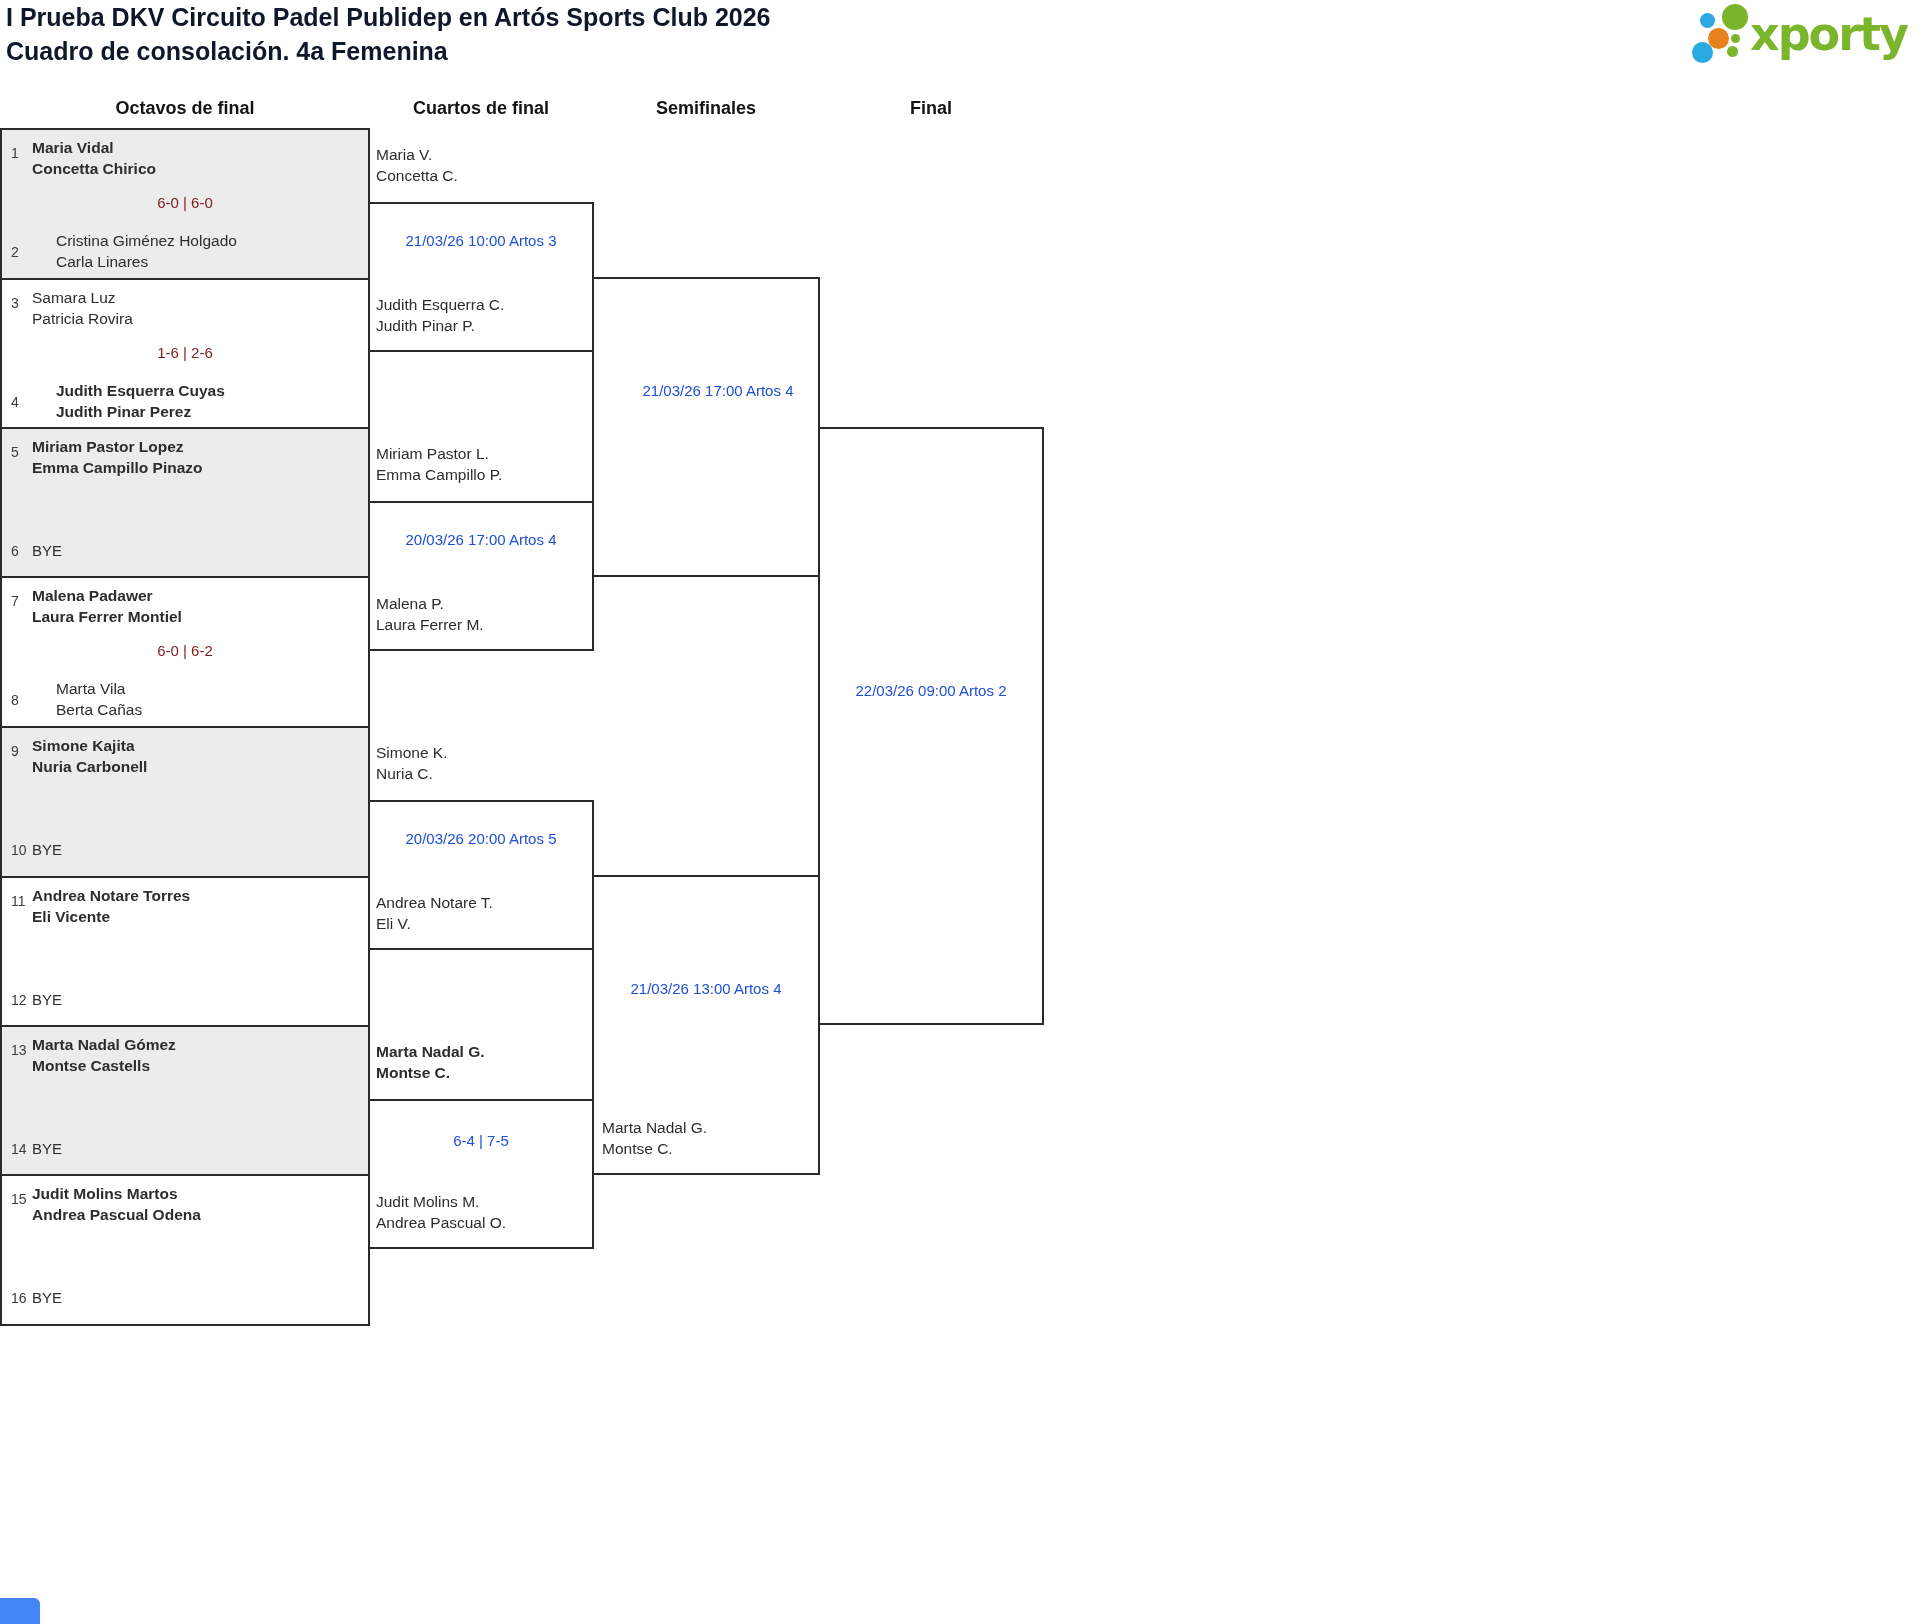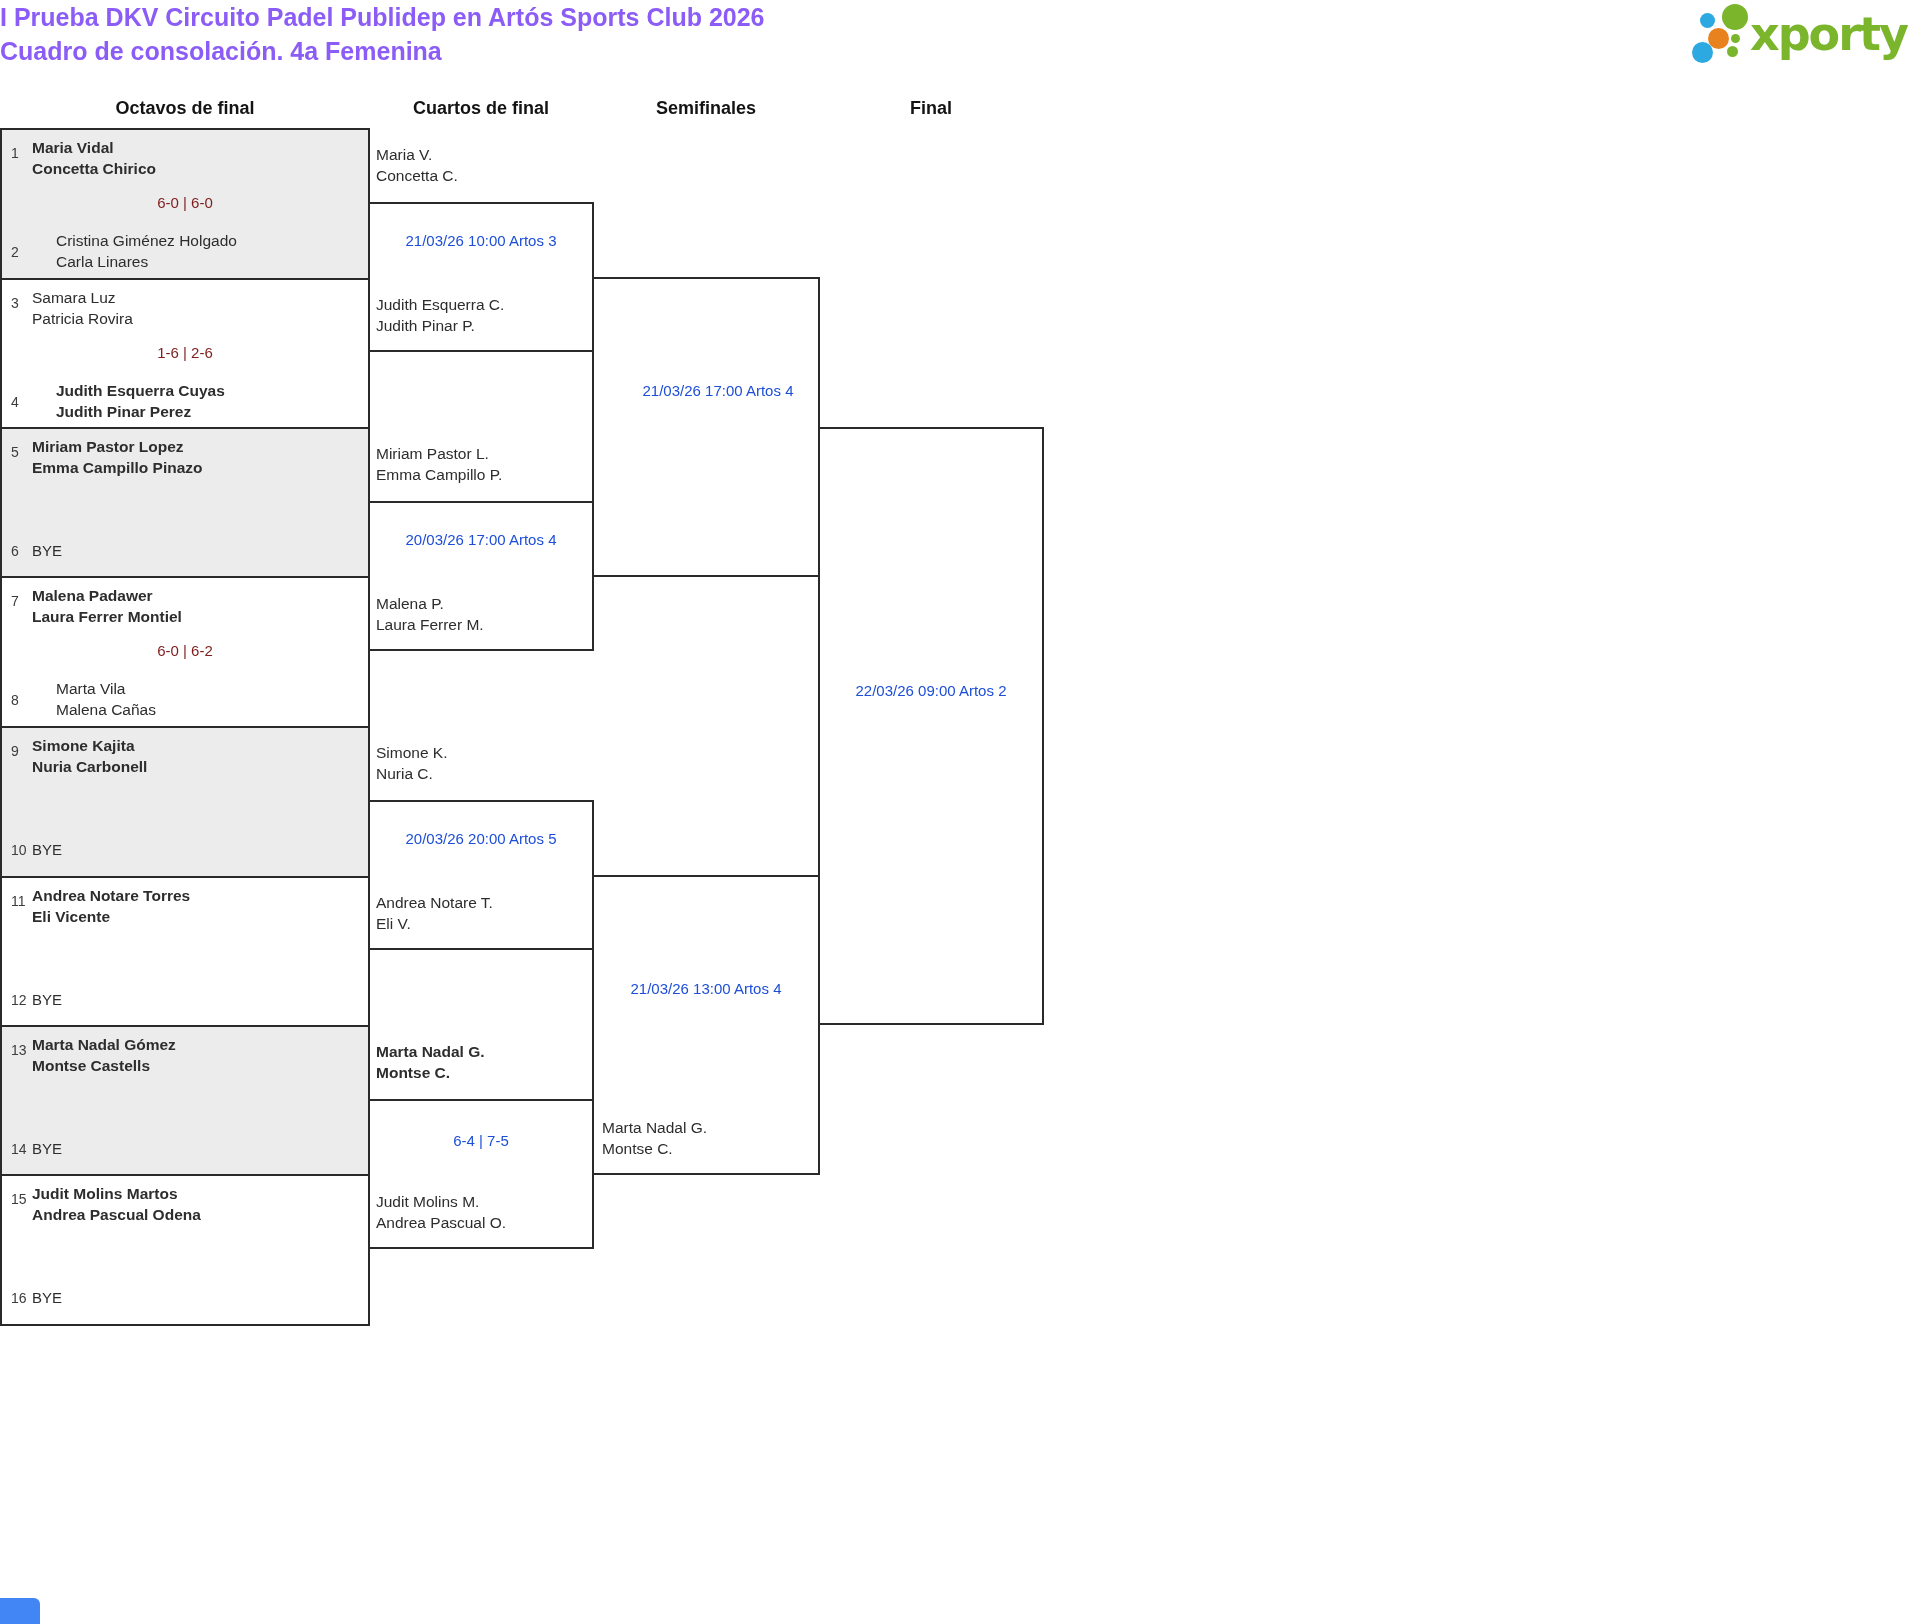--- a/index.html
+++ b/index.html
@@ -1,21 +1,21 @@
 <!DOCTYPE html>
 <html><head>
 <meta charset="utf-8">
 <style>
   html,body{margin:0;padding:0;}
   body{
     width:1920px;height:1624px;position:relative;background:#ffffff;
     font-family:"Liberation Sans","DejaVu Sans",sans-serif;overflow:hidden;
     -webkit-font-smoothing:antialiased;color:#2d2d2d;
   }
-  .title{position:absolute;left:0;font-size:25px;font-weight:700;color:#8b5cf6;line-height:33px;white-space:nowrap;}
+  .title{position:absolute;left:6px;font-size:25px;font-weight:700;color:#0f172a;line-height:33px;white-space:nowrap;}
   .t-line1{top:1px;}
   .t-line2{top:35px;}
 
   .colhead{position:absolute;top:97px;text-align:center;font-size:18px;font-weight:700;color:#141414;line-height:22px;}
 
   
   .r16-box{position:absolute;left:0;width:370px;border:2px solid #2a2a2a;background:#ffffff;box-sizing:border-box;}
   .r16-box.shaded{background:#ececec;}
   .seed{position:absolute;left:9px;width:24px;font-size:14px;color:#3c3c3c;line-height:20px;}
   .s1{top:13px;}
@@ -101,21 +101,21 @@
     <div class="r16-box" style="top: 576px; height: 152px;">
       <div class="seed s1">7</div>
       <div class="team t1 bold">
         <div>Malena Padawer</div>
         <div>Laura Ferrer Montiel</div>
       </div>
       <div class="score">6-0 | 6-2</div>
       <div class="seed s2">8</div>
       <div class="team t2">
         <div>Marta Vila</div>
-        <div>Malena Cañas</div>
+        <div>Berta Cañas</div>
       </div>
     </div>
     <div class="r16-box shaded" style="top: 726px; height: 152px;">
       <div class="seed s1">9</div>
       <div class="team t1 bold">
         <div>Simone Kajita</div>
         <div>Nuria Carbonell</div>
       </div>
       <div class="seed s2">10</div>
       <div class="bye">BYE</div>

